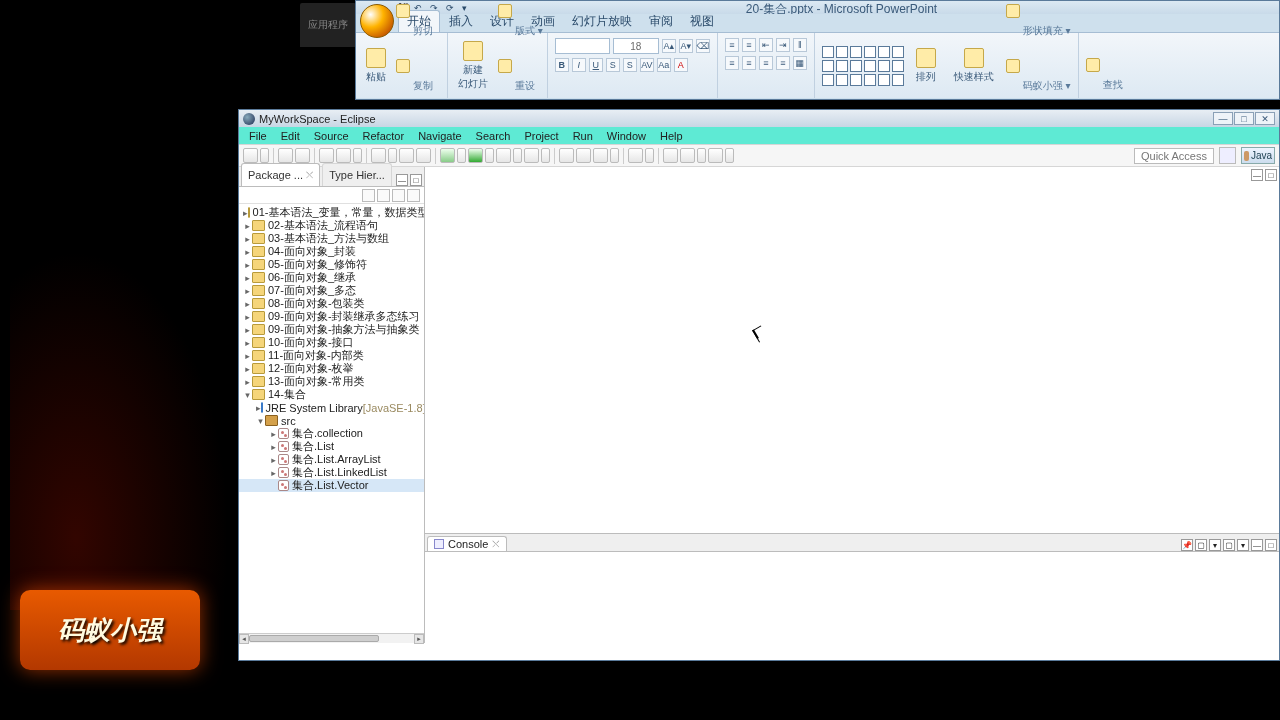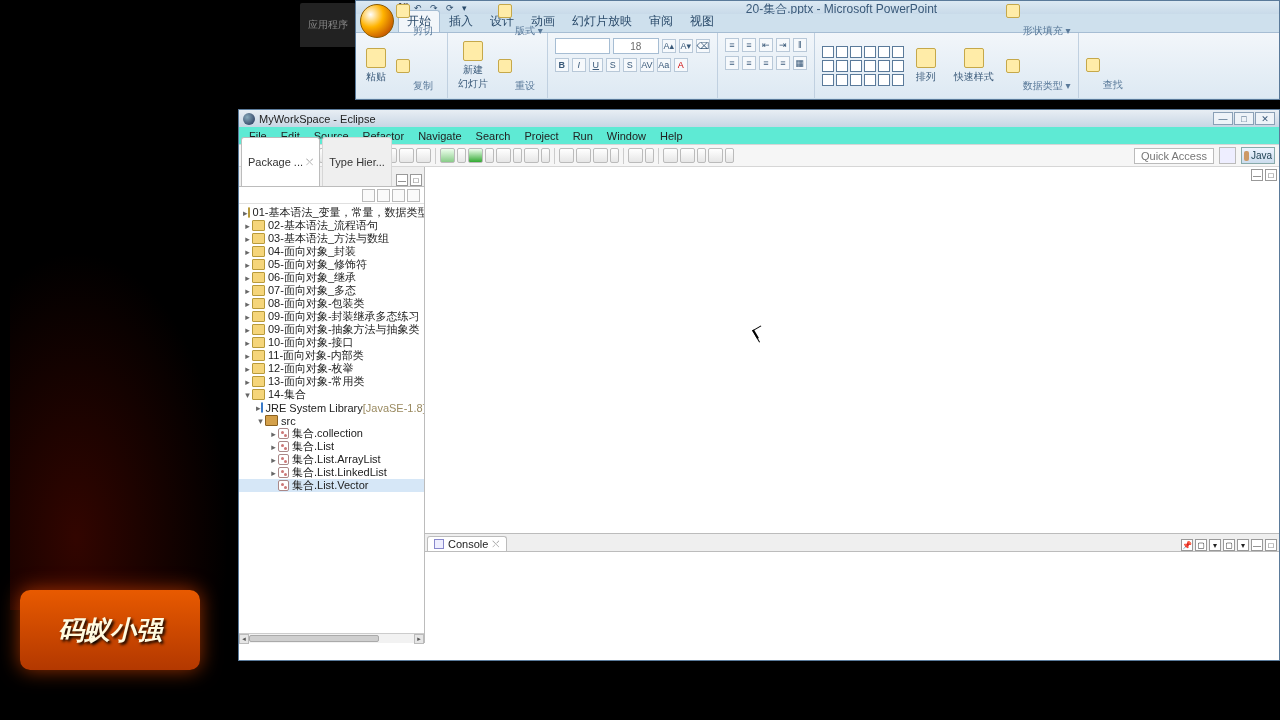--- a/index.html
+++ b/index.html
@@ -46,21 +46,21 @@
 .tbsep { width:1px; height:16px; background:#ccc; margin:0 2px; }
 .qa { margin-left:auto; border:1px solid #bbb; padding:1px 6px; color:#777; background:#fff; font-size:11px;}
 .persp { width:17px; height:17px; border:1px solid #bbb; background:#eef; margin-left:3px;}
 .persp2 { width:34px; height:17px; border:1px solid #8aa; background:linear-gradient(#eef4ff,#cde); margin-left:3px; display:flex; align-items:center; gap:2px; padding:0 2px; font-size:10px; color:#245;}
 
 .ecl-body { position:absolute; left:0; top:57px; right:0; bottom:17px; display:flex; }
 .pane-l { width:186px; border-right:1px solid #bcbcbc; display:flex; flex-direction:column; background:#fff; }
 .pane-r { flex:1; display:flex; flex-direction:column; }
 
 .viewtabs { height:20px; background:#efefef; border-bottom:1px solid #bcbcbc; display:flex; align-items:flex-end; font-size:11px; position:relative;}
-.vtab { padding:18px 6px; border:1px solid #bcbcbc; border-bottom:none; background:#fff; border-radius:3px 3px 0 0; margin-left:2px; display:flex; align-items:center; gap:3px; color:#333; }
+.vtab { padding:5px 6px; border:1px solid #bcbcbc; border-bottom:none; background:#fff; border-radius:3px 3px 0 0; margin-left:2px; display:flex; align-items:center; gap:3px; color:#333; }
 .vtab .x { font-size:9px; color:#888; }
 .vtab.inact { background:#efefef; border-color:#d6d6d6;}
 .viewtabs .mm { margin-left:auto; display:flex; gap:2px; padding-right:2px; }
 .mm .sq { width:12px; height:12px; border:1px solid #999; background:#fff; font-size:8px; display:flex; align-items:center; justify-content:center;}
 .viewmini { height:17px; border-bottom:1px solid #e0e0e0; display:flex; justify-content:flex-end; align-items:center; gap:2px; padding:0 4px;}
 .viewmini .mi { width:13px; height:13px; border:1px solid #bbb; background:#fafafa; }
 
 .tree { flex:1; overflow:auto; padding:2px 0; font-size:11px; color:#222; }
 .tn { display:flex; align-items:center; height:13px; white-space:nowrap; padding-left:4px; cursor:pointer;}
 .tn .tw { width:9px; display:inline-flex; justify-content:center; color:#666; font-size:9px;}
@@ -248,21 +248,21 @@
             <div class="ric"></div>
             <span>快速样式</span>
           </div>
         <div style="display:flex;flex-direction:column;gap:1px;justify-content:center;">
           <div class="rrow">
               <div class="ric s"></div>
               <span class="t">形状填充 ▾</span>
             </div>
           <div class="rrow">
               <div class="ric s"></div>
-              <span class="t">数据类型 ▾</span>
+              <span class="t">码蚁小强 ▾</span>
             </div>
           <div class="rrow">
               <div class="ric s"></div>
               <span class="t">形状效果 ▾</span>
             </div>
         </div>
       </div>
     </div>
     <div class="rgroup" style="border-right:none;">
       <div style="display:flex;flex-direction:column;gap:1px;justify-content:center;padding:3px;">

